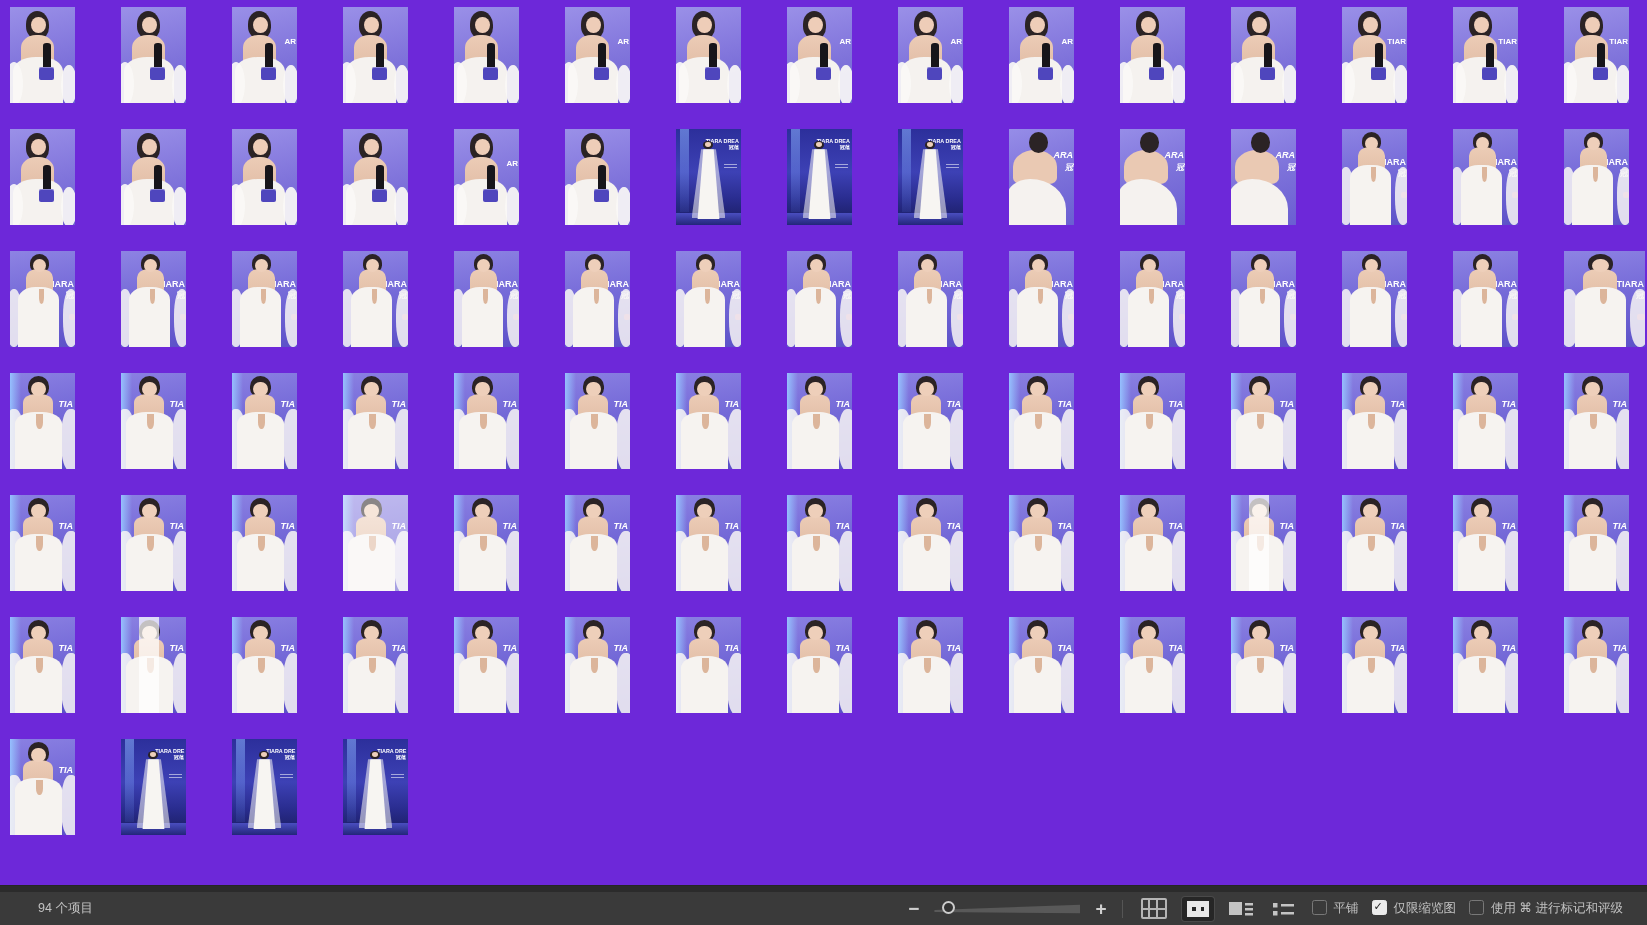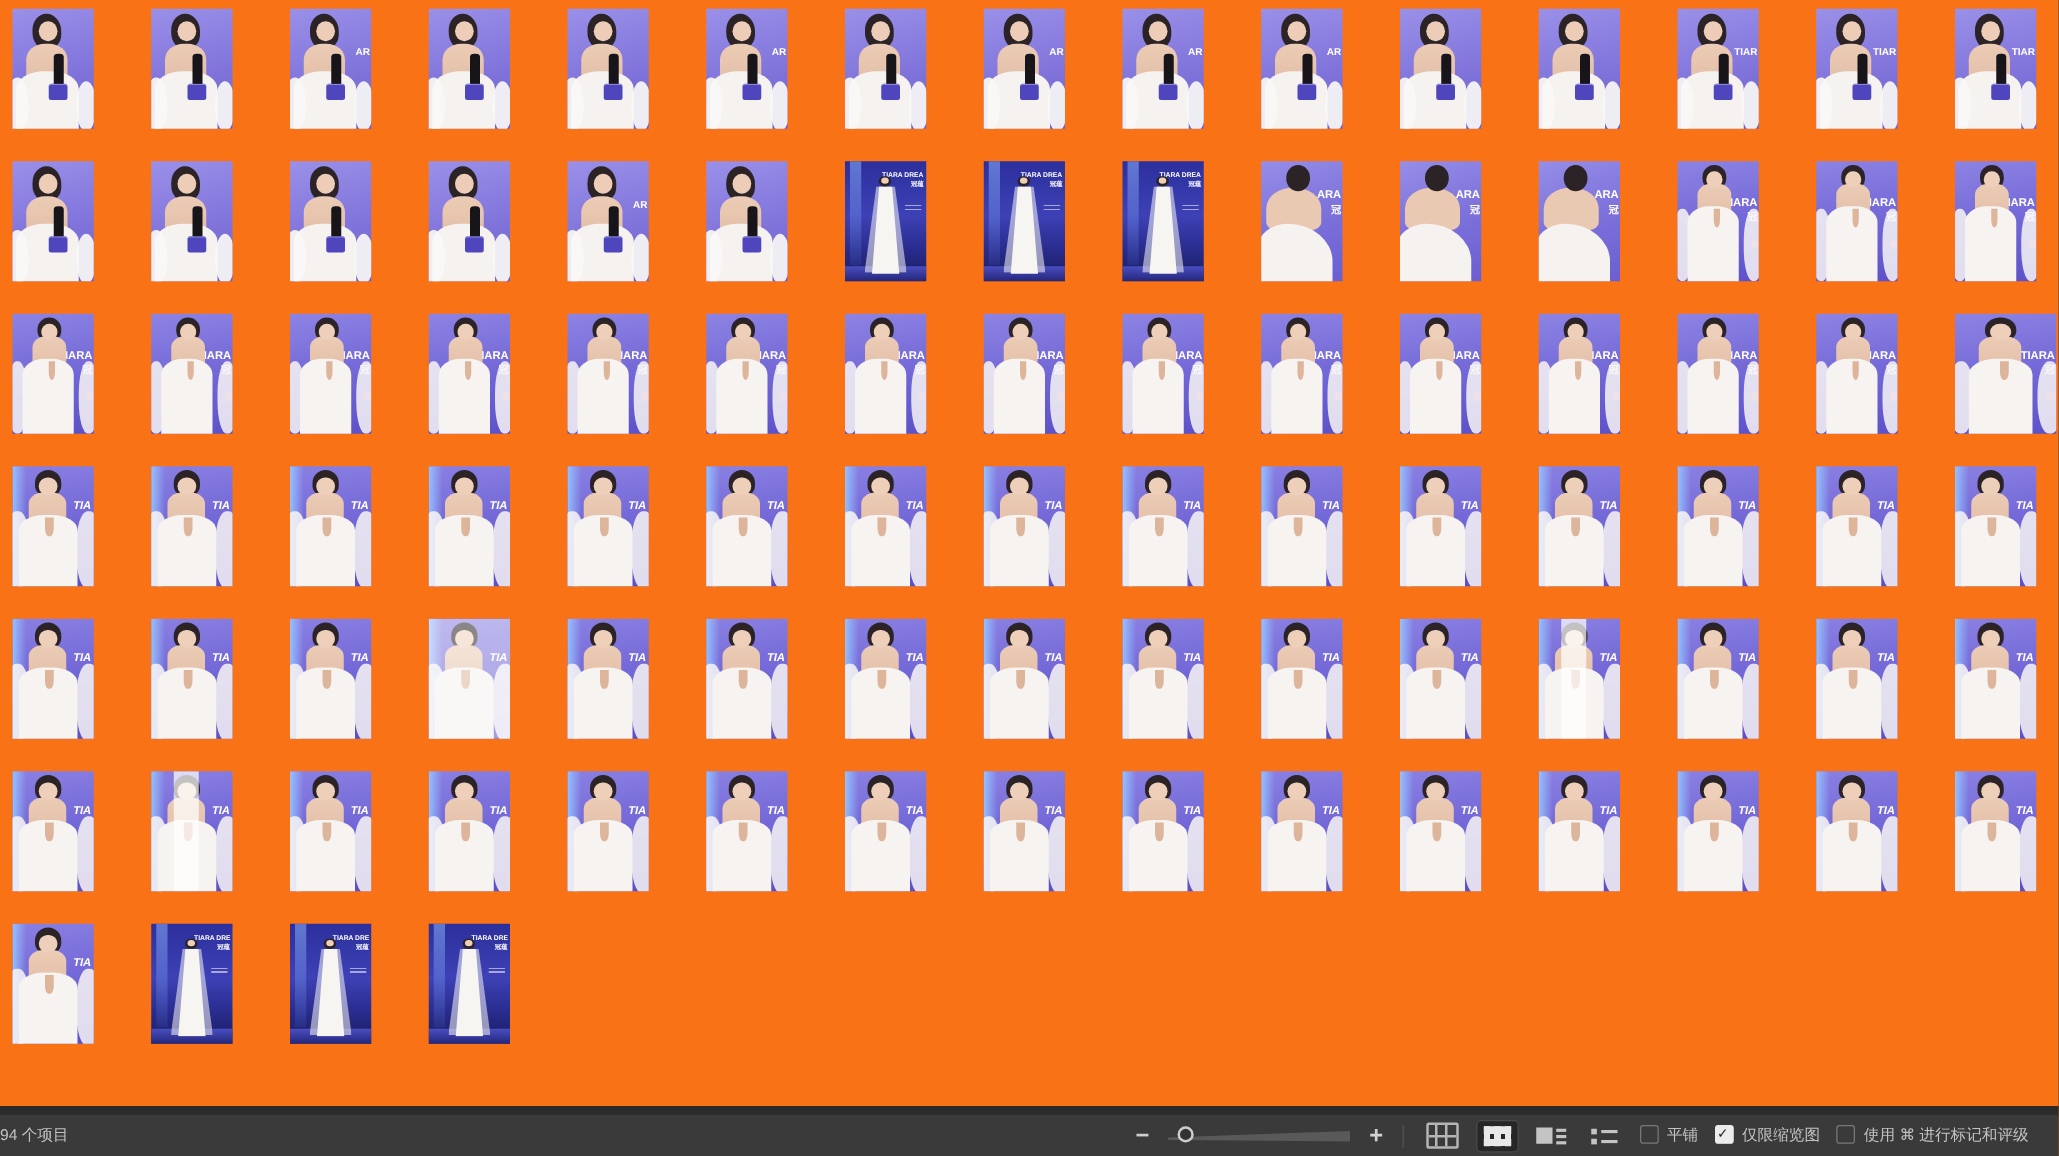--- a/index.html
+++ b/index.html
@@ -1,17 +1,17 @@
 <!DOCTYPE html>
 <html><head>
 <meta charset="utf-8">
 <style>
   html,body{margin:0;padding:0;background:#363636;width:1647px;height:925px;overflow:hidden;
     font-family:"Liberation Sans","DejaVu Sans",sans-serif;}
-  .app{position:relative;width:1647px;height:925px;background:#f97316;}
+  .app{position:relative;width:1647px;height:925px;background:#6d28d9;}
 
   
   .content{position:absolute;left:0;top:0;width:1647px;height:885px;overflow:hidden;}
   .grid{position:absolute;left:10px;top:7px;}
   .trow{display:flex;gap:46px;margin-bottom:26px;}
   .th{position:relative;width:65px;height:96px;flex:0 0 auto;overflow:hidden;background:#7a6fd8;}
   .th.wide{width:81px;}
   .th i,.th span{position:absolute;display:block;}
   .th span{color:#fff;font-weight:700;white-space:nowrap;}
 
@@ -46,21 +46,21 @@
   .t-half .hair{left:27%;top:3%;width:33%;height:22%;background:#2b2325;border-radius:50% 50% 42% 42%;}
   .t-half .face{left:33%;top:9%;width:22%;height:15%;background:#eecfba;border-radius:50%;}
   .t-half .chest{left:20%;top:22%;width:46%;height:23%;background:linear-gradient(#ecccb6,#e4c1aa);border-radius:40% 40% 0 0;}
   .t-half .dress{left:8%;top:41%;width:72%;height:63%;background:#f6f3f0;border-radius:42% 42% 0 0/20% 20% 0 0;}
   .t-half .vnotch{left:40%;top:43%;width:10%;height:15%;background:#dcb59b;border-radius:0 0 45% 45%;}
   .t-half .slv.l{left:-9%;top:38%;width:30%;height:64%;background:rgba(248,246,244,.85);border-radius:45%;}
   .t-half .slv.r{right:-9%;top:38%;width:30%;height:64%;background:rgba(248,246,244,.85);border-radius:45%;}
   .t-half .bgt{right:2px;top:27%;font-size:9px;}
 
   
-  .t-back{background:linear-gradient(160deg,#968de8 0%,#7d72da 50%,#6a5ed2 100%);}
+  .t-back{background:linear-gradient(160deg,#968de8 0%,#7d72da 50%,#6a5ed2 100%);font-style:italic;}
   .t-back .bun{left:30%;top:3%;width:30%;height:22%;background:#2b2325;border-radius:50%;}
   .t-back .backskin{left:6%;top:22%;width:68%;height:35%;background:#eac9b3;border-radius:50% 50% 18% 18%;}
   .t-back .white{left:-4%;top:52%;width:92%;height:52%;background:#f5f2ef;border-radius:40% 60% 0 0;}
   .t-back .bgt{right:1px;top:22%;font-size:9px;}
   .t-back .bgt2{right:1px;top:34%;font-size:8px;}
 
   
   .t-fullbody{background:linear-gradient(180deg,#2c2f9b 0%,#3d41b5 45%,#2a2d90 72%,#191c5e 100%);}
   .t-fullbody .band{left:6%;top:0;width:14%;height:86%;background:linear-gradient(180deg,rgba(140,180,255,.55),rgba(90,120,235,.12));}
   .t-fullbody .floor{left:0;bottom:0;width:100%;height:13%;background:linear-gradient(180deg,#4a4ec0,#23267a);}
@@ -72,21 +72,21 @@
   .t-fullbody .bgt2{right:2px;top:16%;font-size:6px;transform:scale(.85);transform-origin:right top;}
   .t-fullbody .fineprint{right:6%;top:36%;width:20%;height:6%;background:repeating-linear-gradient(rgba(255,255,255,.55) 0 1px,transparent 1px 3px);}
 
   
   .m-bright::after{content:"";position:absolute;inset:0;background:rgba(255,255,255,.45);}
   .m-streak::after{content:"";position:absolute;left:28%;top:0;width:30%;height:100%;background:rgba(255,255,255,.72);}
 
   
   .sepband{position:absolute;left:0;top:885px;width:100%;height:7px;background:#2b2b2b;border-top:1px solid #262626;}
   .statusbar{position:absolute;left:0;top:892px;width:100%;height:33px;background:#3a3a3a;display:flex;align-items:center;color:#c2c2c2;font-size:12.5px;}
-  .count{}
+  .count{margin-left:38px;}
   .sb-right{position:absolute;right:24px;top:0;height:33px;display:flex;align-items:center;gap:13px;}
   .zbtn{background:none;border:none;color:#cfcfcf;font-size:19px;font-weight:700;line-height:1;padding:0 2px;cursor:pointer;font-family:inherit;}
   .slider{position:relative;width:146px;height:17px;}
   .slider .track{position:absolute;left:0;top:4px;width:100%;height:10px;background:#595959;clip-path:polygon(0 60%,100% 8%,100% 92%,0 80%);}
   .slider .knob{position:absolute;top:1px;width:9px;height:9px;background:#333;border:2.5px solid #cdcdcd;border-radius:50%;}
   .vsep{width:1px;height:18px;background:#555;}
   .vbtn{background:none;border:none;padding:4px 5px;border-radius:3px;cursor:pointer;display:flex;align-items:center;}
   .vbtn.active{background:#262626;box-shadow:0 0 0 1px #4a4a4a;}
   .ico-table{width:22px;height:17px;border:2px solid #b5b5b5;border-radius:2px;box-sizing:content-box;
     background:linear-gradient(#b5b5b5,#b5b5b5) 5.5px 0/2px 100% no-repeat,

